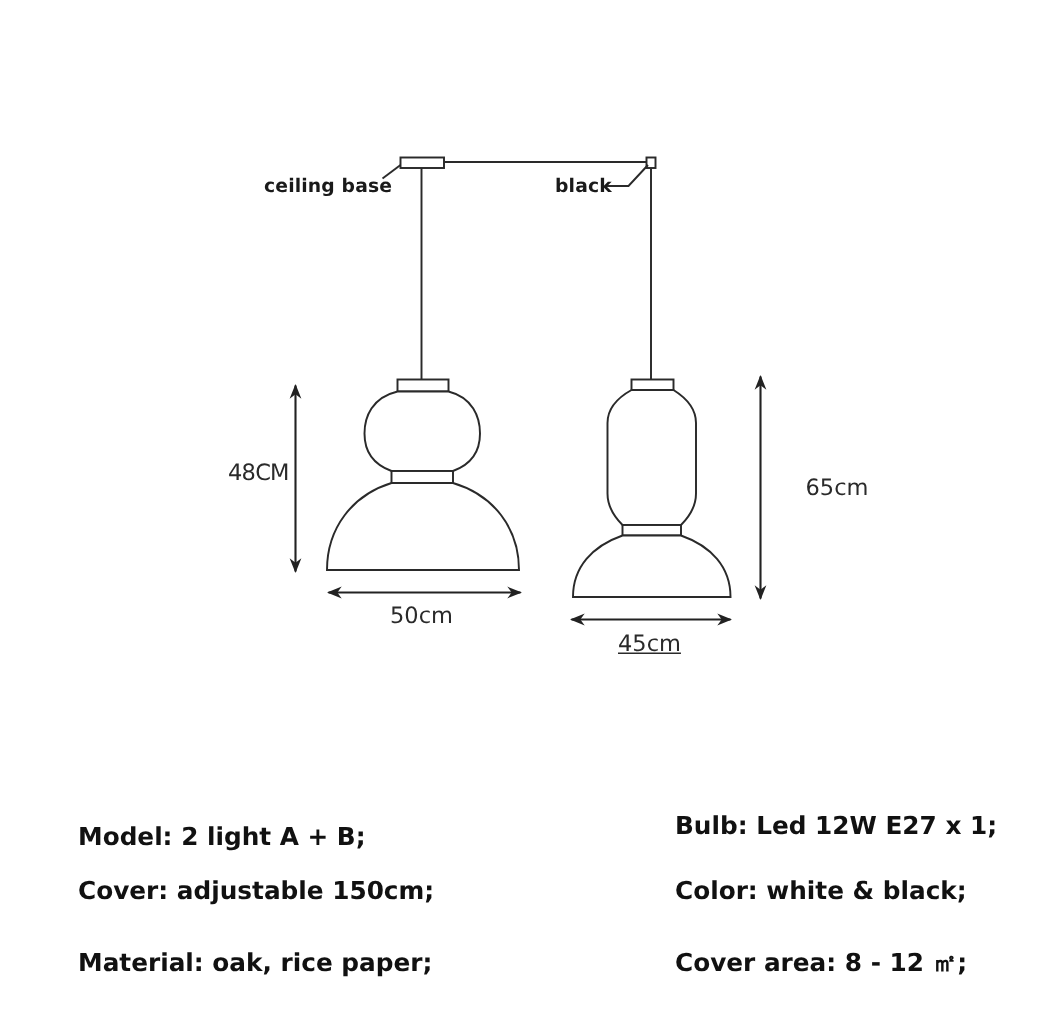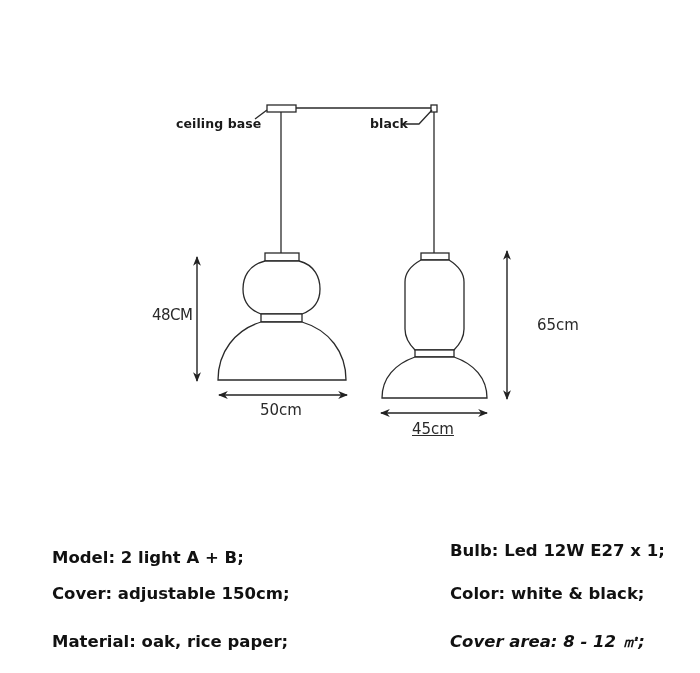--- a/index.html
+++ b/index.html
@@ -68,16 +68,16 @@
   <span class="lbl dim" style="left:412px; top:422px;text-decoration:underline;">45cm</span>
 
   <div>
     <span class="spec" style="left:52px; top:538px;margin-top:12px;">Model: 2 light A + B;</span>
     <span class="spec" style="left:52px; top:586px;">Cover: adjustable 150cm;</span>
     <span class="spec" style="left:52px; top:634px;text-align:right;">Material: oak, rice paper;</span>
   </div>
   <div>
     <span class="spec" style="left:450px; top:516px;margin-top:27px;">Bulb: Led 12W E27 x 1;</span>
     <span class="spec" style="left:450px; top:586px;">Color: white &amp; black;</span>
-    <span class="spec" style="left:450px; top:634px;font-style:italic;">Cover area: 8 - 12 ㎡;</span>
+    <span class="spec" style="left:450px; top:634px;">Cover area: 8 - 12 ㎡;</span>
   </div>
 
 </div>
 
 </body></html>

